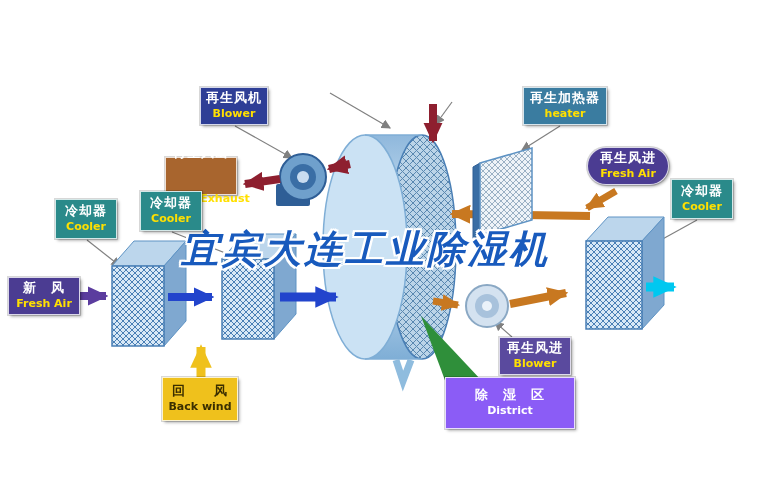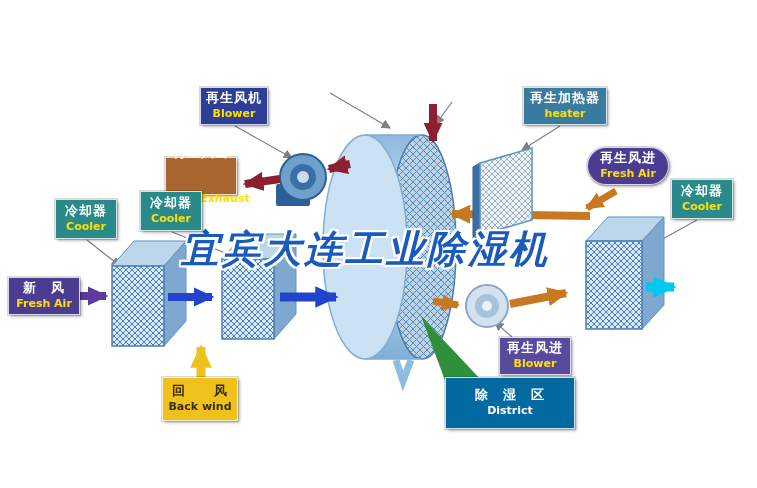--- a/index.html
+++ b/index.html
@@ -32,21 +32,21 @@
   .cooler .en{color:#FFE000;}
   .cooler-l1{left:55px;top:199px;}
   .cooler-l2{left:140px;top:191px;}
   .cooler-r{left:671px;top:179px;}
   .fresh-air{left:8px;top:277px;width:72px;height:38px;background:#4B3C92;color:#fff;justify-content:center;}
   .fresh-air .en{color:#FFE000;}
   .air-supply{left:681px;top:267px;width:72px;height:38px;background:#00BFEA;color:#0A2A7A;}
   .back-wind{left:162px;top:377px;width:76px;height:44px;background:#EFC11C;color:#3A2E00;}
   .dehumid-blower{left:499px;top:337px;width:72px;height:38px;background:#5A4A9E;color:#fff;}
   .dehumid-blower .en{color:#FFE000;}
-  .dehumid-district{left:445px;top:377px;width:130px;height:52px;background:#0369a1;color:#fff;}
+  .dehumid-district{left:445px;top:377px;width:130px;height:52px;background:#8b5cf6;color:#fff;}
 </style>
 </head>
 <body>
 
 <div class="stage">
 
 <svg class="diagram" width="757" height="488" viewBox="0 0 757 488">
   <defs>
     <linearGradient id="wheelGrad" x1="0" y1="0" x2="0" y2="1">
       <stop offset="0" stop-color="#8FB8DC"></stop>

